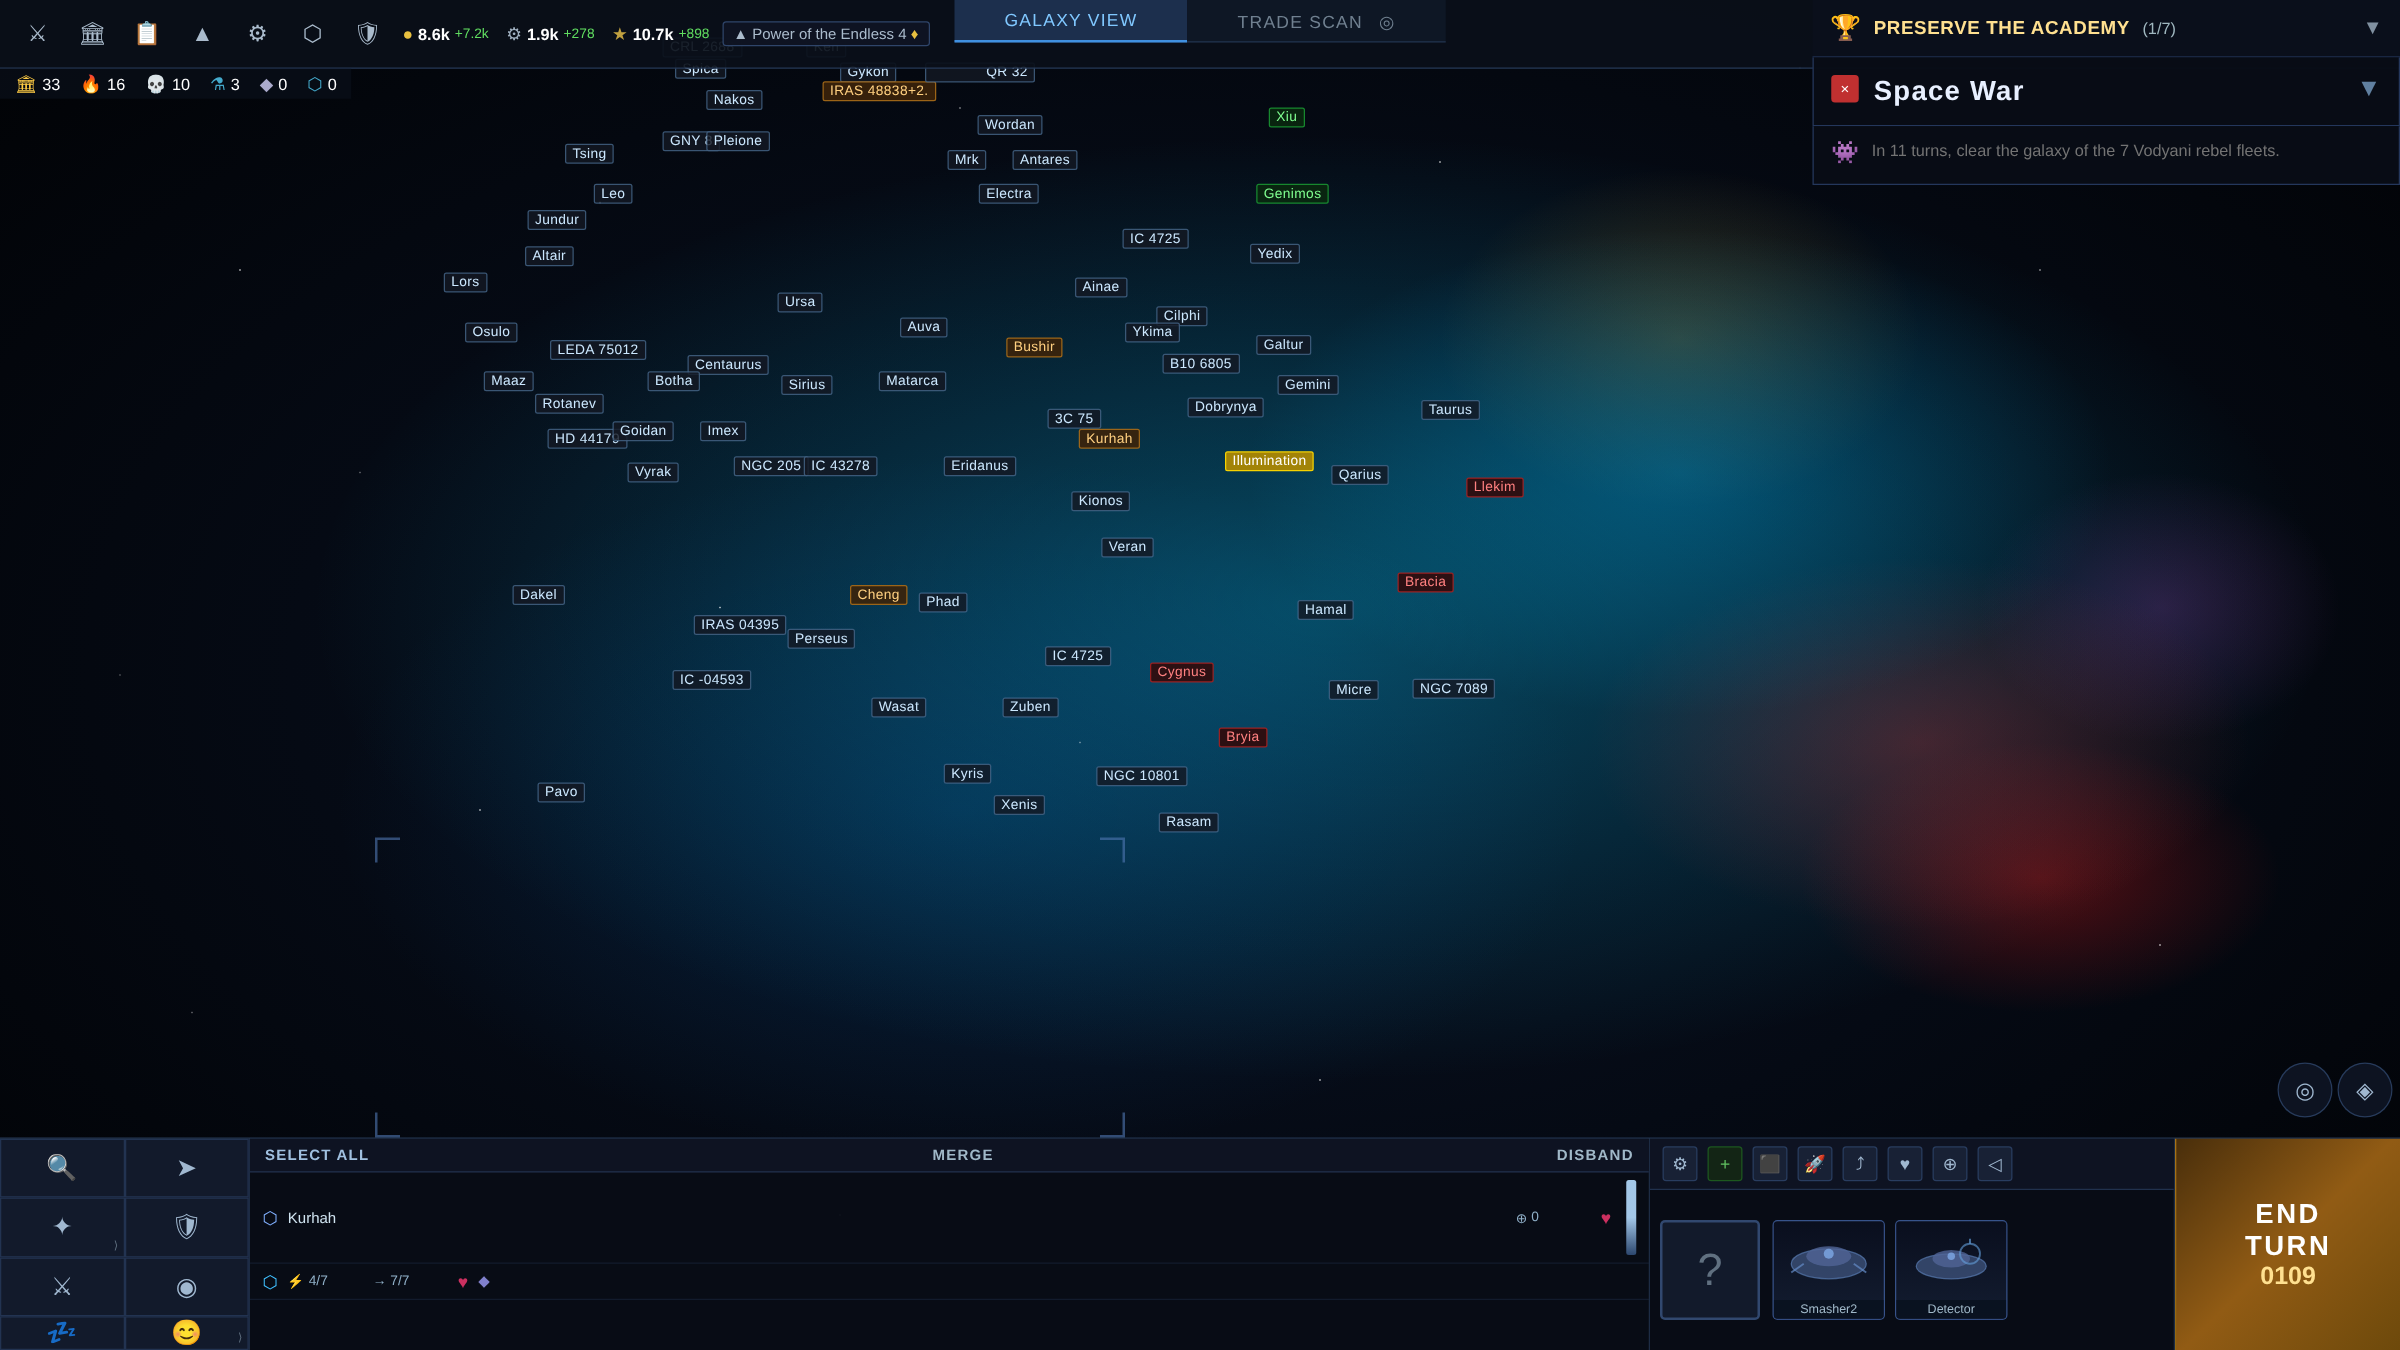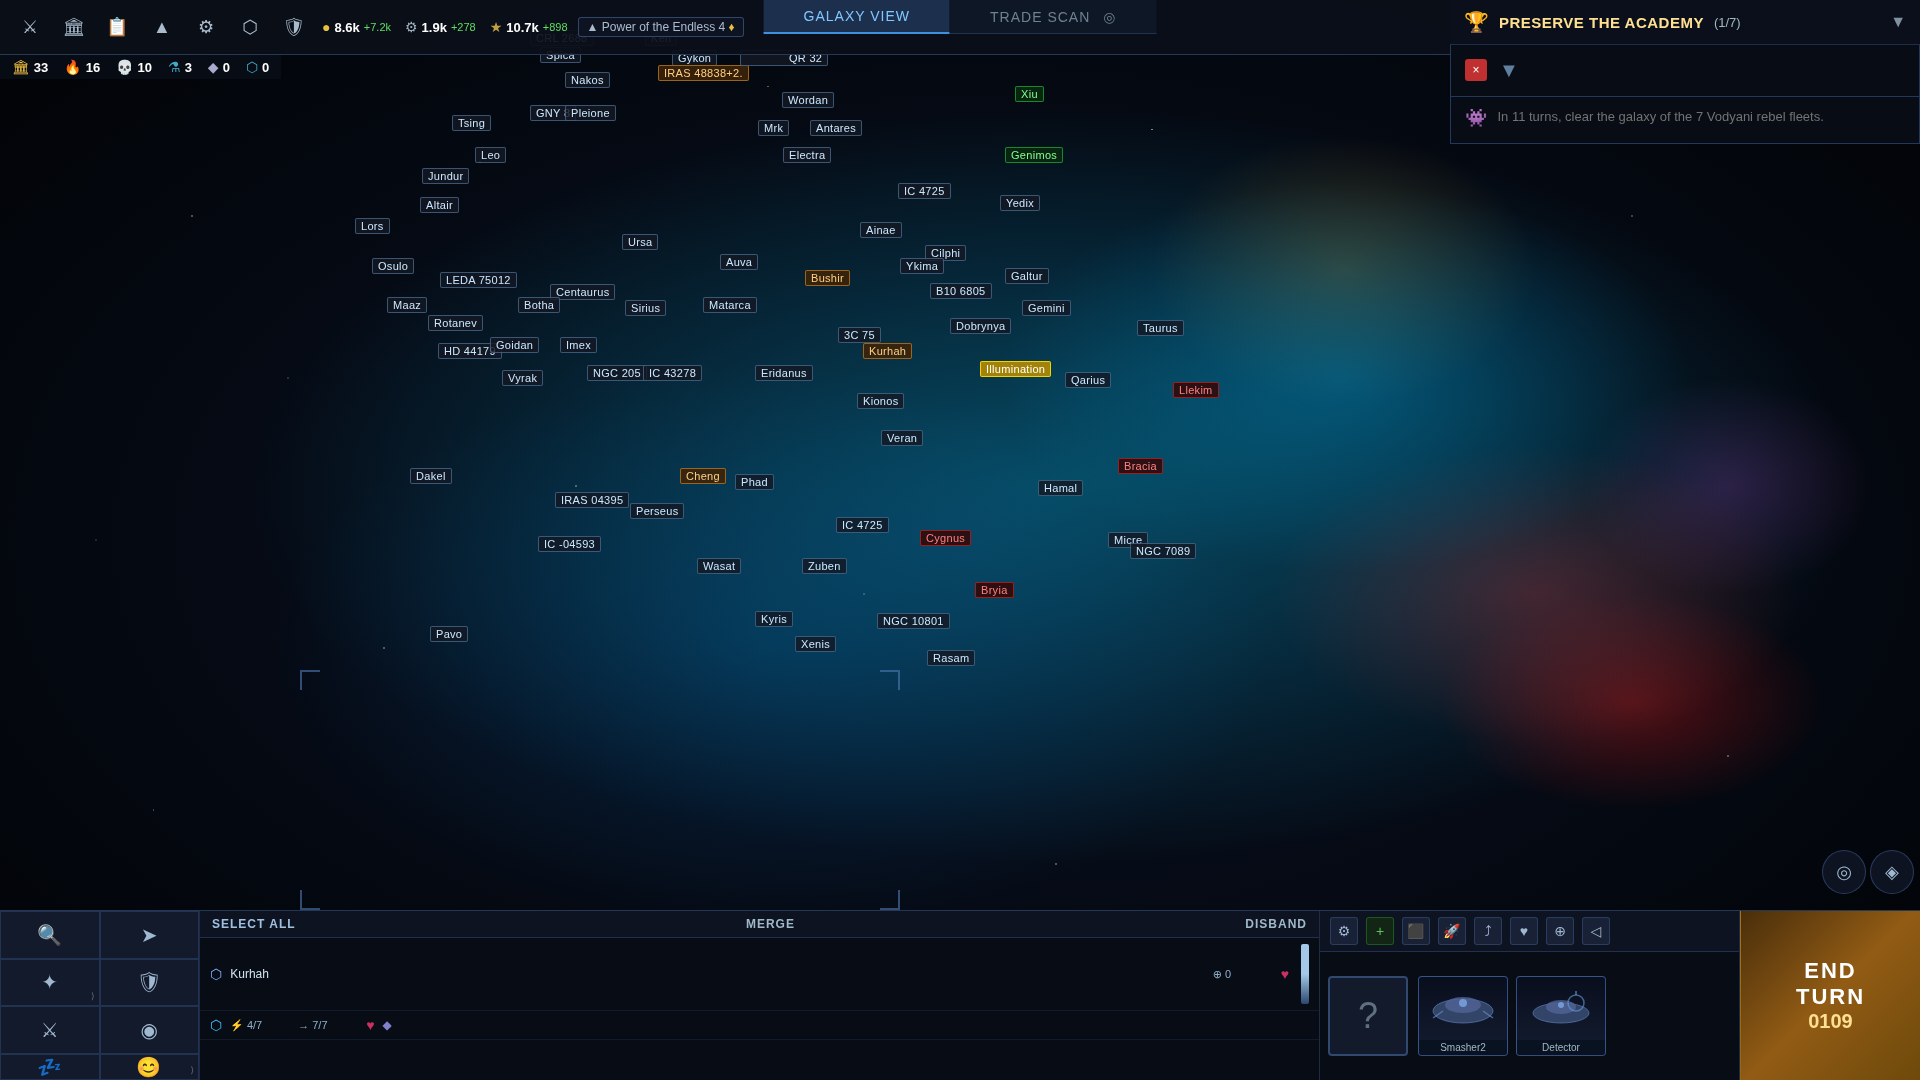--- a/index.html
+++ b/index.html
@@ -204,21 +204,21 @@
     }
 
     .stat-badge {
       display: flex;
       align-items: center;
       gap: 4px;
       font-size: 12px;
       color: #ccc;
     }
 
-    .stat-badge .num { color: #fff; font-weight: bold; font-size: 13px; }
+    .stat-badge .num { color: #fff; font-weight: normal; font-size: 13px; }
     .stat-badge .icon { font-size: 14px; }
 
     
     #quest-panel {
       position: absolute;
       top: 0;
       right: 0;
       width: 470px;
       z-index: 25;
     }
@@ -811,21 +811,21 @@
     <div class="star-label" style="top: 468px; left: 410px;">Dakel</div>
     <div class="star-label orange" style="top: 468px; left: 680px;">Cheng</div>
     <div class="star-label" style="top: 474px; left: 735px;">Phad</div>
     <div class="star-label" style="top: 480px; left: 1038px;">Hamal</div>
     <div class="star-label red" style="top: 458px; left: 1118px;">Bracia</div>
     <div class="star-label" style="top: 492px; left: 555px;">IRAS 04395</div>
     <div class="star-label" style="top: 503px; left: 630px;">Perseus</div>
     <div class="star-label" style="top: 558px; left: 802px;">Zuben</div>
     <div class="star-label" style="top: 517px; left: 836px;">IC 4725</div>
     <div class="star-label red" style="top: 530px; left: 920px;">Cygnus</div>
-    <div class="star-label" style="top: 532px; left: 1063px; margin-left: 45px;">Micre</div>
+    <div class="star-label" style="top: 544px; left: 1063px;">Micre</div>
     <div class="star-label" style="top: 543px; left: 1130px;">NGC 7089</div>
     <div class="star-label" style="top: 536px; left: 538px;">IC -04593</div>
     <div class="star-label" style="top: 558px; left: 697px;">Wasat</div>
     <div class="star-label red" style="top: 582px; left: 975px;">Bryia</div>
     <div class="star-label" style="top: 626px; left: 430px;">Pavo</div>
     <div class="star-label" style="top: 611px; left: 755px;">Kyris</div>
     <div class="star-label" style="top: 613px; left: 877px;">NGC 10801</div>
     <div class="star-label" style="top: 636px; left: 795px;">Xenis</div>
     <div class="star-label" style="top: 650px; left: 927px;">Rasam</div>
   </div>
@@ -906,20 +906,21 @@
     <div class="quest-title-left">
       <span class="quest-cup-icon">🏆</span>
       <span class="quest-title-text">PRESERVE THE ACADEMY</span>
       <span class="quest-counter">(1/7)</span>
     </div>
     <span class="quest-chevron">▼</span>
   </div>
 
   <div id="space-war-panel">
     <button class="space-war-close">×</button>
+    <span class="space-war-title">Space War</span>
     <span class="space-war-expand">▼</span>
   </div>
 
   <div id="quest-description">
     <span class="quest-enemy-icon">👾</span>
     <span class="quest-desc-text">In 11 turns, clear the galaxy of the 7 Vodyani rebel fleets.</span>
   </div>
 </div>
 
 <div id="bottom-panel">

